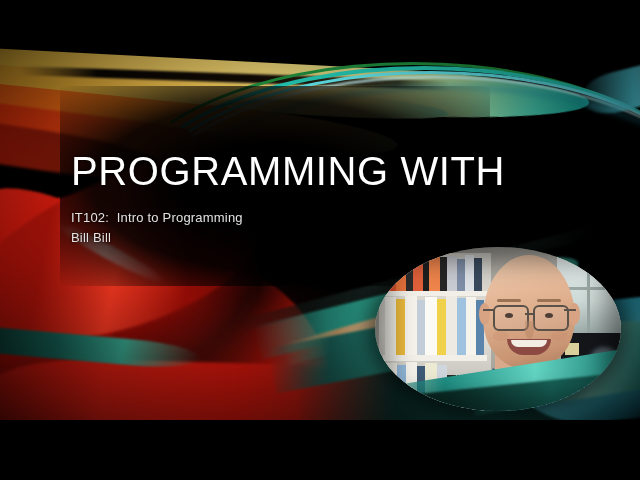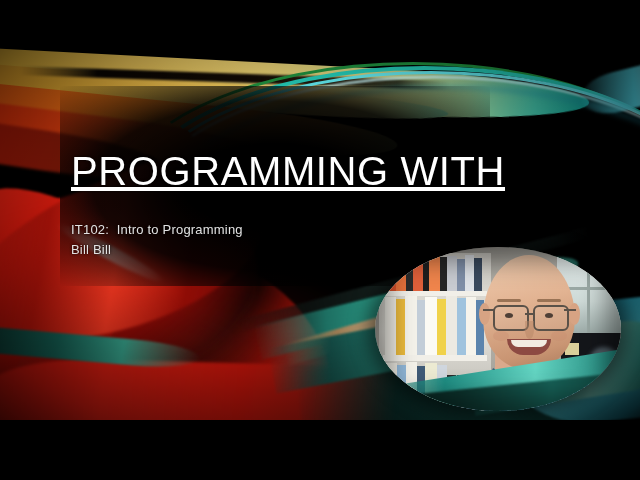--- a/index.html
+++ b/index.html
@@ -312,22 +312,22 @@
     color:#ffffff;
     font-family:"Liberation Sans",sans-serif;
     font-size:40px;
     font-weight:300;
     line-height:42px;
     letter-spacing:0.6px;
     text-transform:uppercase;
     margin:0;
     text-shadow:0 0 3px rgba(0,0,0,0.9);
   }
-  #title .ln{display:block;text-decoration:underline;}
-  #subtitle-wrap{margin-top:28px;}
+  #title .ln{display:block;}
+  #subtitle-wrap{margin-top:16px;}
   .sub{
     color:#e2e2e2;
     font-family:"Liberation Sans",sans-serif;
     font-size:13px;
     font-weight:400;
     line-height:20px;
     letter-spacing:0.2px;
     margin:0;
     white-space:pre;
     text-shadow:0 0 3px rgba(0,0,0,0.9);

